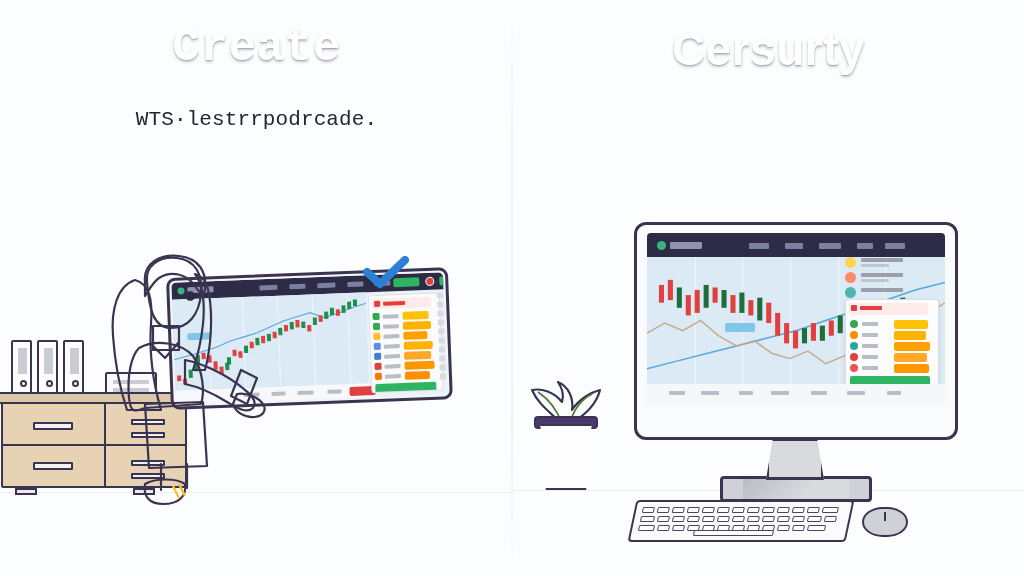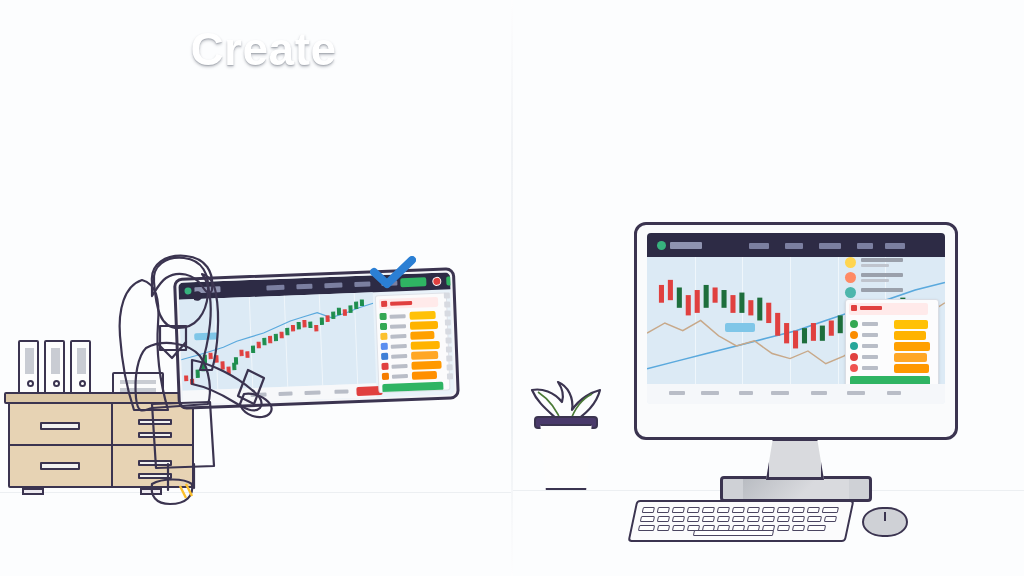--- a/index.html
+++ b/index.html
@@ -5,21 +5,21 @@
   html,body{margin:0;padding:0;}
   body{
     width:1024px;height:576px;overflow:hidden;
     background:#fcfdfe;
     font-family:"Liberation Sans","DejaVu Sans",sans-serif;
   }
   .stage{position:relative;width:1024px;height:576px;background:#fcfdfe;}
 
   
   .panel{position:absolute;top:0;height:576px;}
-  .panel-left{left:8px;width:511px;}
+  .panel-left{left:1px;width:511px;font-family:Liberation Mono, monospace;}
   .panel-right{left:513px;width:511px;}
   .divider{position:absolute;left:511px;top:0;width:2px;height:576px;
            background:linear-gradient(to bottom,#fdfdfe 0%,#f1f3f6 25%,#eef1f4 75%,#fdfdfe 100%);}
   .ground{position:absolute;height:1px;background:#eceff2;}
   .ground-l{left:0;width:511px;top:492px;}
   .ground-r{left:513px;width:511px;top:490px;}
 
   
   .heading{
     position:absolute;width:100%;text-align:center;
@@ -159,20 +159,21 @@
 
 <div class="stage">
 
   <div class="divider"></div>
   <div class="ground ground-l"></div>
   <div class="ground ground-r"></div>
 
   <div class="panel panel-left">
 
     <div class="heading h-left">Create</div>
+    <div class="subtitle s-left">WTS·lestrrpodrcade.</div>
 
     <div class="binders">
       <div class="binder b1">
           <i></i>
           <b></b>
         </div>
       <div class="binder b2">
           <i></i>
           <b></b>
         </div>
@@ -375,20 +376,21 @@
       <path class="ln" d="M58 232 C56 244 62 252 76 252 C92 252 100 244 98 232 C90 226 68 226 58 232 Z" fill="#2e2a44"></path>
       <path d="M86 234 L92 246 M92 232 L98 244" stroke="#fbc02d" stroke-width="2.4" fill="none"></path>
     </svg>
 
     <svg class="check" viewBox="0 0 46 34">
       <path d="M4 16 L17 28 L42 4" fill="none" stroke="#2b7fd4" stroke-width="8" stroke-linecap="round" stroke-linejoin="round"></path>
     </svg>
   </div>
 
   <div class="panel panel-right">
+    <div class="heading h-right">Cersurty</div>
   </div>
 
   <div class="monitor">
     <div class="mon-base"></div>
     <div class="mon-neck"></div>
     <div class="mon-frame"></div>
 
     <div class="mon-screen">
       <div class="rdash-bar">
         <div class="logo-dot" style="left:10px;top:8px;width:9px;height:9px"></div>

